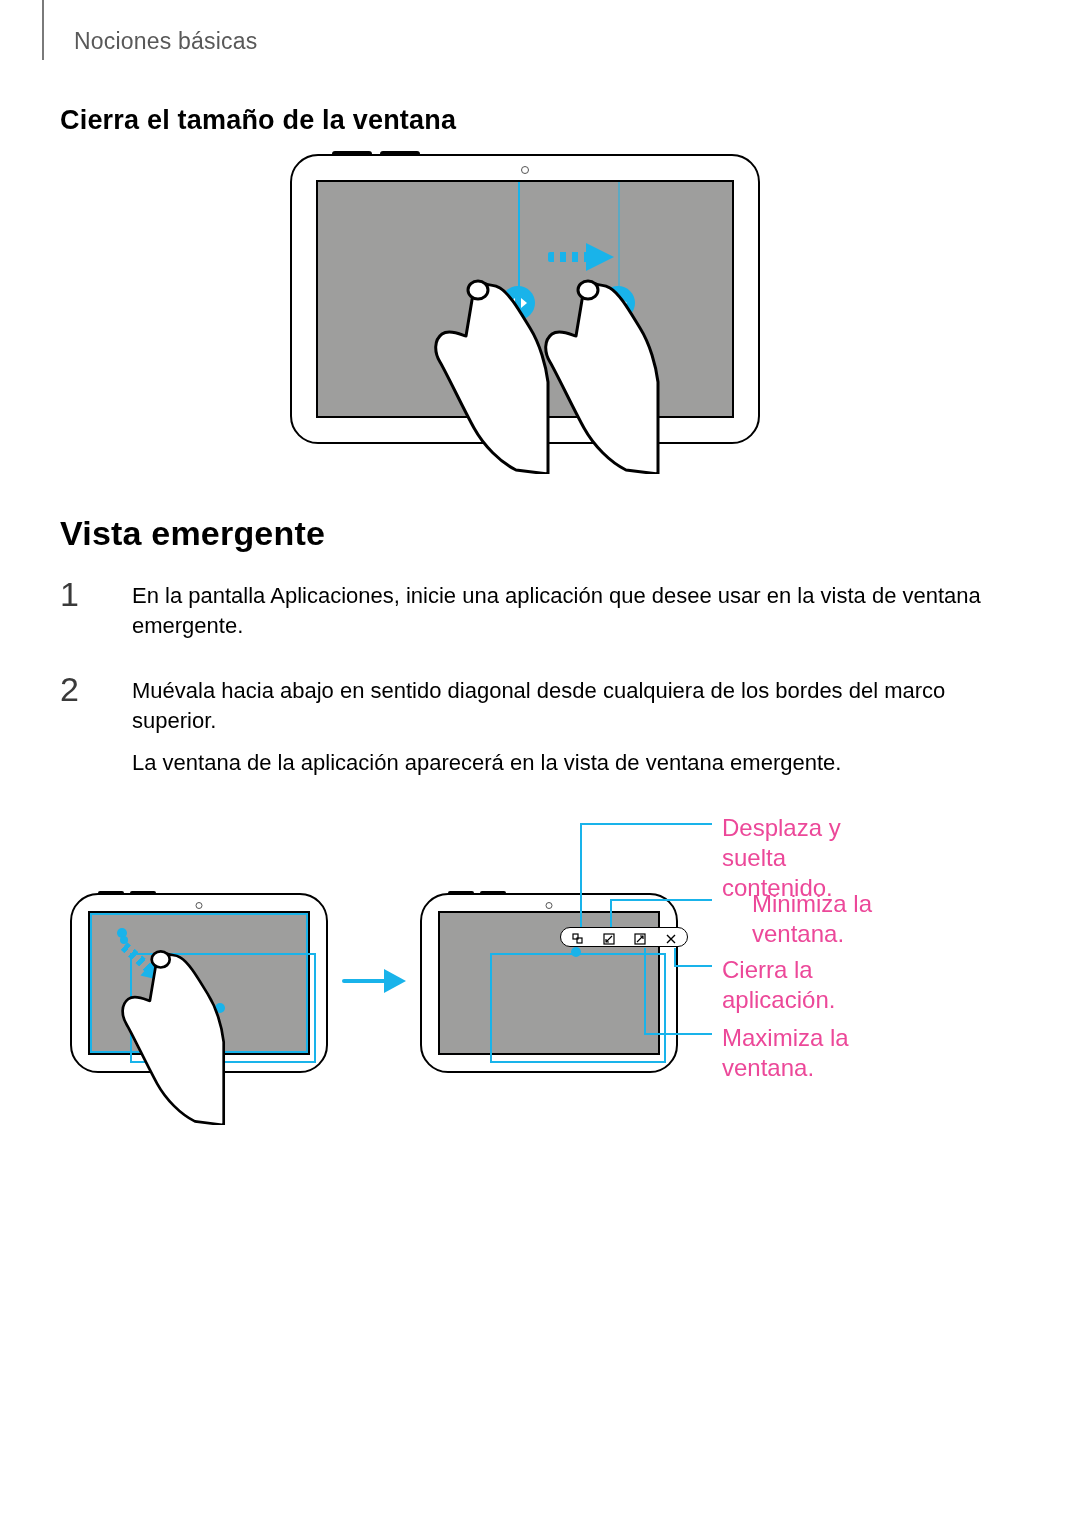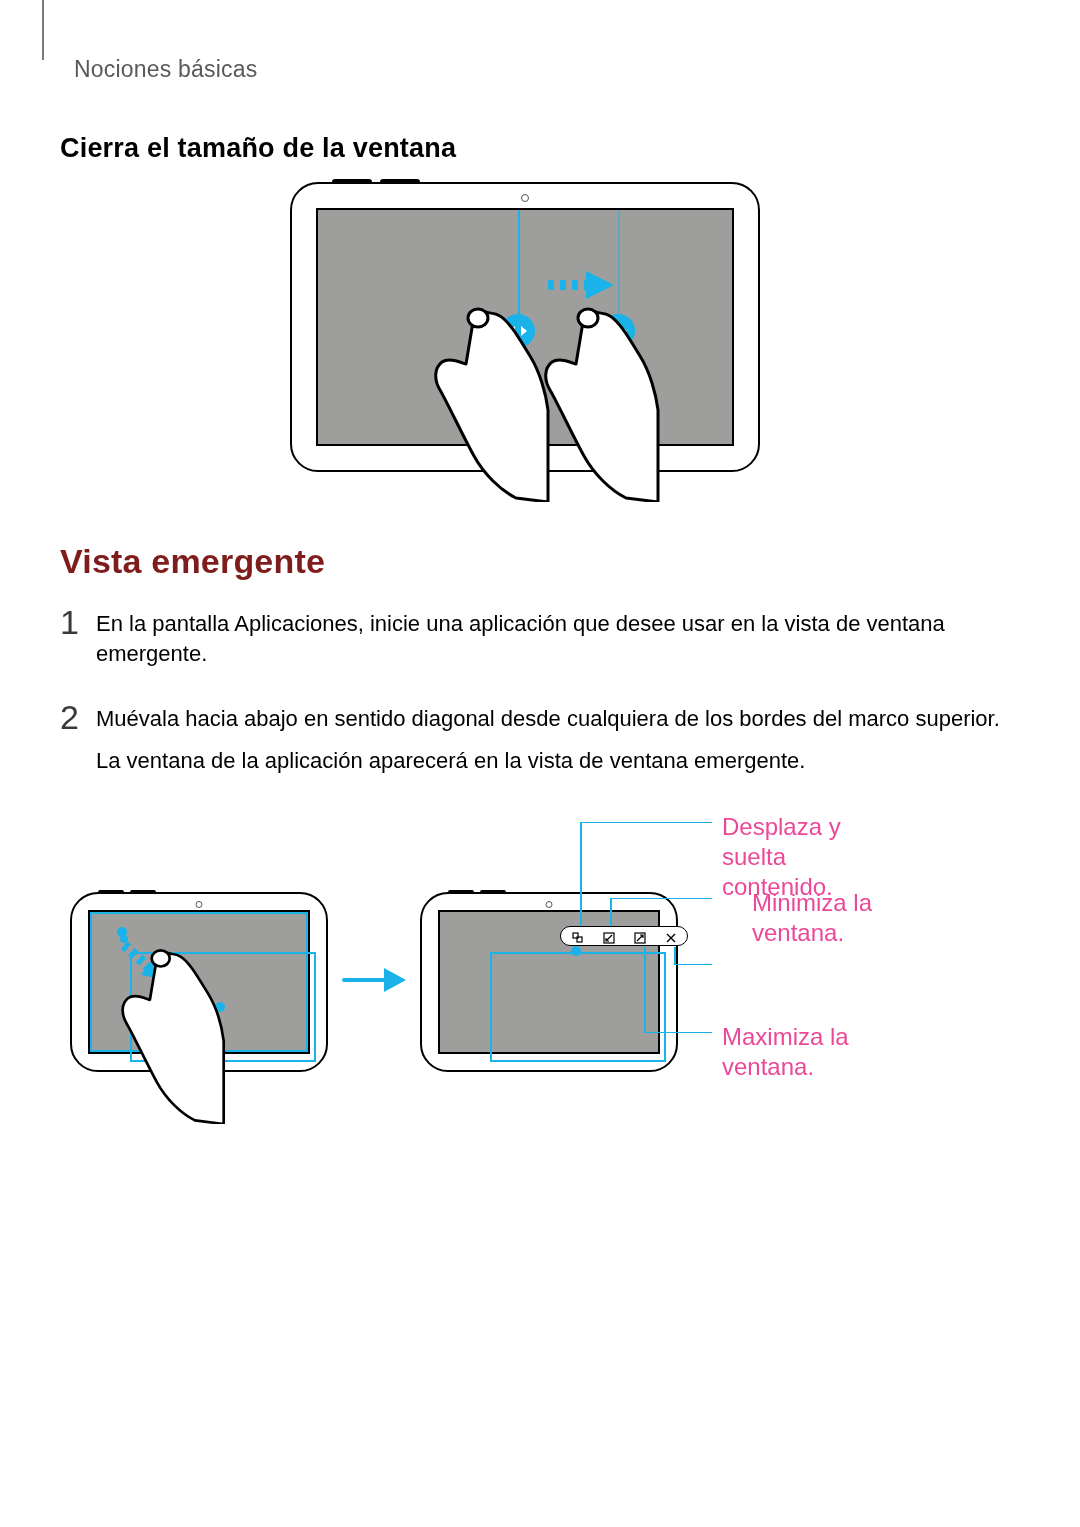--- a/index.html
+++ b/index.html
@@ -7,21 +7,21 @@
     padding: 0;
     background: #ffffff;
     font-family: -apple-system, BlinkMacSystemFont, "Segoe UI", Arial, sans-serif;
     color: #000;
   }
   .page {
     width: 1080px;
     height: 1527px;
     position: relative;
     box-sizing: border-box;
-    padding: 56px 60px 0 60px;
+    padding: 28px 60px 0 60px;
   }
   .left-rule {
     position: absolute;
     top: 0;
     left: 42px;
     width: 2px;
     height: 60px;
     background: #7a7a7a;
   }
   .breadcrumb {
@@ -38,21 +38,21 @@
     letter-spacing: 0.2px;
   }
   .body-text {
     font-size: 22px;
     line-height: 1.35;
     margin: 0 0 30px 0;
   }
   .h2 {
     font-size: 34px;
     font-weight: 700;
-    color: #7f1d1d;
+    color: #000000;
     margin: 40px 0 28px 0;
     letter-spacing: 0.2px;
   }
   .steps {
     margin: 0;
     padding: 0;
   }
   .step {
     display: flex;
     align-items: flex-start;
@@ -63,20 +63,21 @@
     font-weight: 400;
     color: #3a3a3a;
     width: 36px;
     line-height: 1;
     flex-shrink: 0;
     margin-top: -4px;
   }
   .step-text {
     font-size: 22px;
     line-height: 1.35;
+    margin-left: 36px;
   }
   .step-text p {
     margin: 0 0 12px 0;
   }
   .fig-center {
     display: flex;
     justify-content: center;
     margin: 0 0 10px 0;
   }
   .page-num {
@@ -467,19 +468,20 @@
     <div class="leader leader-v" style="left:520px; top:10px; height:104px;"></div>
     <div class="leader leader-h" style="left:520px; top:10px; width:132px;"></div>
     <div class="callout-label" style="left:662px; top:0px; white-space:normal; width:180px;">Desplaza y suelta contenido.</div>
 
     <div class="leader leader-v" style="left:550px; top:86px; height:28px;"></div>
     <div class="leader leader-h" style="left:550px; top:86px; width:102px;"></div>
     <div class="callout-label" style="left:692px; top:76px; white-space:normal; width:140px;">Minimiza la ventana.</div>
 
     <div class="leader leader-v" style="left:614px; top:135px; height:17px;"></div>
     <div class="leader leader-h" style="left:614px; top:152px; width:38px;"></div>
+    <div class="callout-label" style="left:662px; top:142px; white-space:normal; width:140px;">Cierra la aplicación.</div>
 
     <div class="leader leader-v" style="left:584px; top:135px; height:85px;"></div>
     <div class="leader leader-h" style="left:584px; top:220px; width:68px;"></div>
     <div class="callout-label" style="left:662px; top:210px; white-space:normal; width:140px;">Maximiza la ventana.</div>
   </div>
 
 </div>
 
 </body></html>

